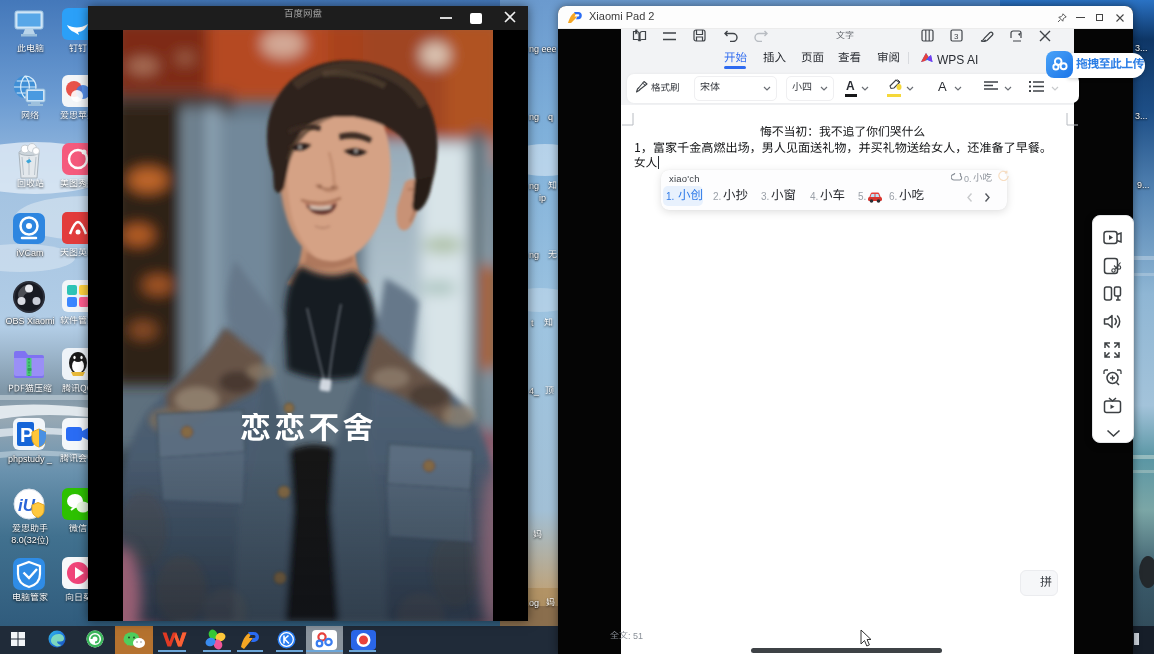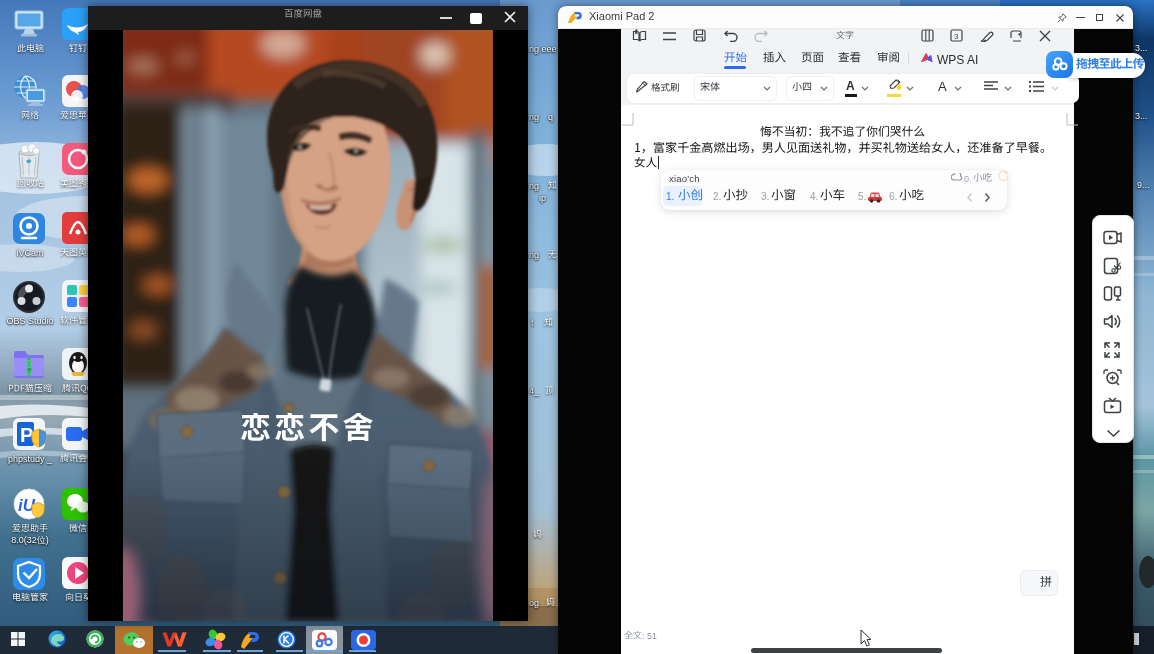--- a/index.html
+++ b/index.html
@@ -259,21 +259,21 @@
 <div class="ico" style="left:12px;top:280px">
     <svg width="34" height="34" viewBox="0 0 34 34">
       <circle cx="17" cy="17" r="16" fill="#2b2e38"></circle>
       <circle cx="17" cy="17" r="14" fill="#181a22"></circle>
       <circle cx="17" cy="8.5" r="4" fill="#e8eaf0"></circle>
       <circle cx="9.5" cy="21" r="4" fill="#d8dae2"></circle>
       <circle cx="24.5" cy="21" r="4" fill="#c8ccd6"></circle>
       <path d="M17 4.5a4 4 0 0 0 0 8c-5 1-7 5-5.5 9-4-1-6.5-5-5-9.5A13 13 0 0 1 17 4.5Z" fill="#e8eaf0" opacity=".25"></path>
     </svg>
   </div>
-<div class="lbl" style="left:0;top:316px;width:60px">OBS Studio</div>
+<div class="lbl" style="left:0;top:316px;width:60px">OBS Xiaomi</div>
 <div class="ico" style="left:12px;top:348px">
     <svg width="34" height="32" viewBox="0 0 34 32">
       <path d="M2 5a2 2 0 0 1 2-2h9l3 4h14a2 2 0 0 1 2 2v19a2 2 0 0 1-2 2H4a2 2 0 0 1-2-2Z" fill="#7f72f2"></path>
       <path d="M2 10h30v16a2 2 0 0 1-2 2H4a2 2 0 0 1-2-2Z" fill="#9a8ff6"></path>
       <rect x="14.5" y="10" width="5" height="18" fill="#49c97a"></rect>
       <path d="M17 10v18" stroke="#2e9e58" stroke-width="1.4" stroke-dasharray="2 1.4"></path>
       <rect x="15.5" y="20" width="4" height="3" rx="1" fill="#2e9e58"></rect>
     </svg>
   </div>
 <div class="lbl" style="left:0;top:384px;width:60px">
@@ -1137,21 +1137,21 @@
     <path d="M1.5 1.5 5 5.5l-3.5 4" fill="none" stroke="#54585e" stroke-width="1.4"></path>
   </svg>
 <div class="abs" style="left:1020px;top:570px;width:38px;height:26px;background:#f6f7f9;border:1px solid #ebecef;border-radius:6px"></div>
 <div class="abs" style="left:1040px;top:576px">
     <svg width="12.0" height="12.0" viewBox="0 0 1000 1000" fill="#3c4046">
       <g transform="translate(0,820) scale(1,-1)">
         <use href="#g400_62fc" x="0"></use>
       </g>
     </svg>
   </div>
-<div class="abs" style="left:624px;top:625px"><svg style="display:inline-block;vertical-align:-1px" width="18.0" height="9.0" viewBox="0 0 2000 1000" fill="#8a9098">
+<div class="abs" style="left:610px;top:625px"><svg style="display:inline-block;vertical-align:-1px" width="18.0" height="9.0" viewBox="0 0 2000 1000" fill="#8a9098">
       <g transform="translate(0,820) scale(1,-1)">
         <use href="#g400_5168" x="0"></use>
         <use href="#g400_6587" x="1000"></use>
       </g>
     </svg><span style="font-size:9px;color:#8a9098;font-family:'Liberation Sans',sans-serif">: 51</span></div>
 <div class="abs" style="left:751px;top:648px;width:191px;height:5px;background:#3e4246;border-radius:2.5px"></div>
 <svg class="abs" style="left:860px;top:629px" width="13" height="19" viewBox="0 0 13 19">
     <path d="M1 1v14l3.5-3.5L6.8 17l2.6-1.1-2.3-5.4H11Z" fill="#fff" stroke="#333" stroke-width="1"></path>
   </svg>
 <div class="abs" style="left:1068px;top:53px;width:77px;height:25px;background:#fff;border-radius:0 13px 13px 0;box-shadow:0 1px 4px rgba(0,0,0,.2)"></div>

